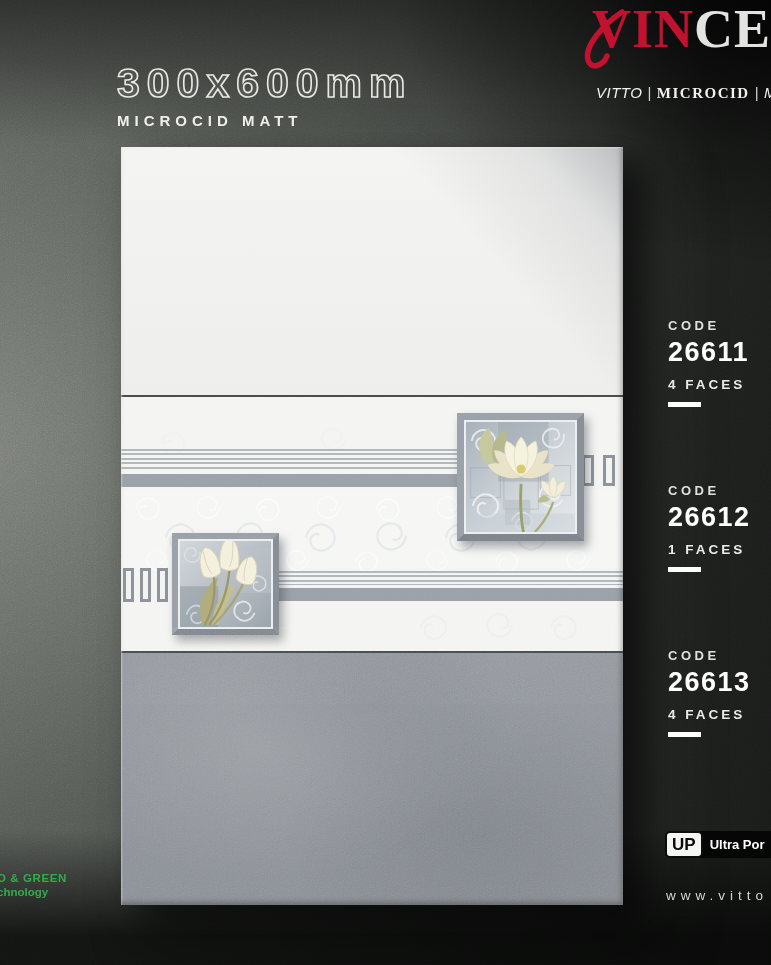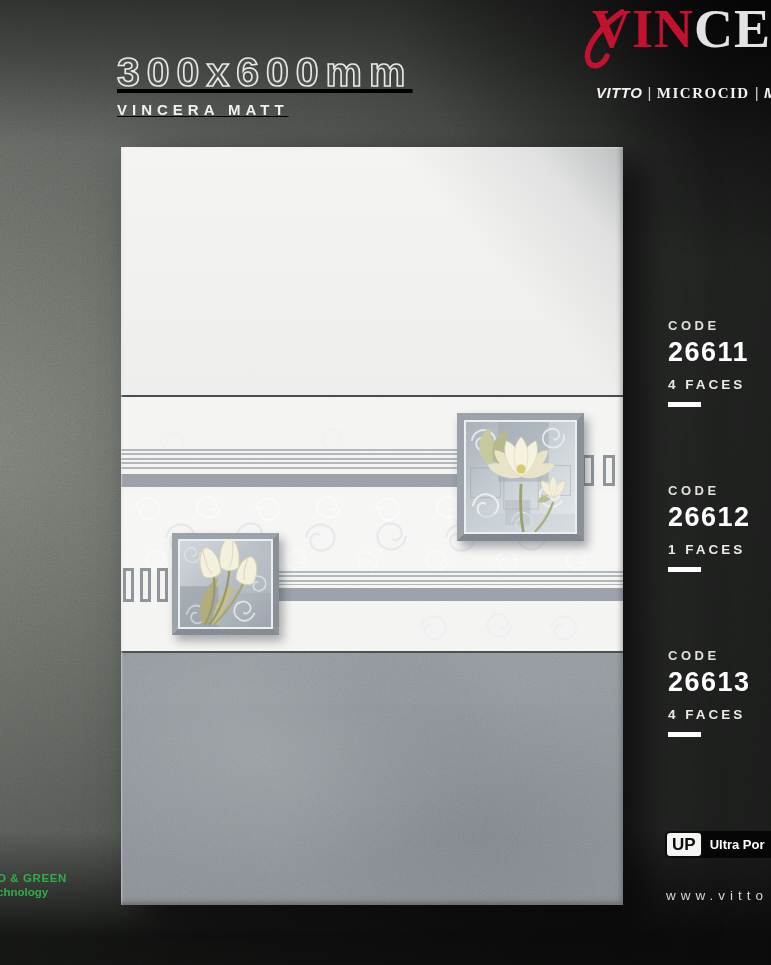--- a/index.html
+++ b/index.html
@@ -9,35 +9,35 @@
     background:
       radial-gradient(900px 620px at -6% 46%, rgba(152,156,148,0.55), rgba(152,156,148,0) 62%),
       radial-gradient(640px 460px at 102% -2%, rgba(0,0,0,0.88), rgba(0,0,0,0) 62%),
       linear-gradient(90deg, rgba(0,0,0,0) 78%, rgba(8,9,8,0.45) 92%),
       linear-gradient(180deg, rgba(8,9,8,0.55) 0%, rgba(8,9,8,0) 15%, rgba(8,9,8,0) 86%, rgba(4,5,4,0.82) 97%),
       linear-gradient(100deg, #5c605b 0%, #515550 38%, #3a3d3a 66%, #272927 100%);
   }
   .bg-grain{position:absolute;inset:0;width:771px;height:965px;mix-blend-mode:overlay;opacity:.55;pointer-events:none;}
 
   
-  .headline{position:absolute;left:117px;top:51px;text-decoration:underline;}
+  .headline{position:absolute;left:117px;top:62px;}
   .size-text{
     font-size:41px;font-weight:700;letter-spacing:7px;line-height:1.05;
     color:rgba(236,236,230,0.06);-webkit-text-stroke:1.6px #e9e9e3;
   }
   .finish-text{margin-top:7px;font-size:15px;letter-spacing:5px;color:#f2f2ee;font-weight:700;}
 
   
   .brand{position:absolute;left:592px;top:0px;white-space:nowrap;}
   .brand-text{font-family:"Liberation Serif",serif;font-size:54px;font-weight:700;letter-spacing:1px;line-height:1.1;}
   .brand-red{color:#c3122f;}
   .brand-light{color:#e3e3e1;}
   .logo-swoosh{position:absolute;left:-22px;top:8px;pointer-events:none;}
   .subbrands{position:absolute;left:596px;top:84px;color:#f1f1ef;font-size:15px;white-space:nowrap;letter-spacing:0.5px;}
-  .sb-bold{font-weight:700;font-style:italic;}
+  .sb-bold{font-weight:400;font-style:italic;}
   .sb-serif{font-family:"Liberation Serif",serif;font-weight:600;letter-spacing:1.5px;}
   .sb-sep{opacity:.85;padding:0 5px;font-weight:400;}
 
   
   .panel{position:absolute;left:121px;top:147px;width:502px;height:758px;background:#f2f2f0;
     box-shadow:20px 14px 30px rgba(0,0,0,0.55), 34px 30px 60px rgba(0,0,0,0.35);}
   .panel::after{content:"";position:absolute;inset:0;pointer-events:none;
     box-shadow:inset -2px -3px 5px rgba(40,42,45,0.35), inset 1px 1px 2px rgba(255,255,255,0.5);}
   .sec-top{position:absolute;top:0;left:0;right:0;height:248px;
     background:
@@ -99,21 +99,21 @@
   <svg class="bg-grain" xmlns="http://www.w3.org/2000/svg">
     <filter id="grainBG">
         <feTurbulence type="fractalNoise" baseFrequency="0.9" numOctaves="2" stitchTiles="stitch"></feTurbulence>
         <feColorMatrix type="saturate" values="0"></feColorMatrix>
       </filter>
     <rect width="771" height="965" filter="url(#grainBG)" opacity="0.5"></rect>
   </svg>
 
   <div class="headline">
     <div class="size-text">300x600mm</div>
-    <div class="finish-text">VINCERA MATT</div>
+    <div class="finish-text">MICROCID MATT</div>
   </div>
 
   <div class="brand">
     <svg class="logo-swoosh" width="70" height="70" xmlns="http://www.w3.org/2000/svg">
       <path d="M52,4 C34,16 14,38 18,52 C21,62 33,58 37,48" fill="none" stroke="#c3122f" stroke-width="5.5" stroke-linecap="round"></path>
     </svg>
     <span class="brand-text">
       <span class="brand-red">VIN</span><span class="brand-light">CE</span>
     </span>
   </div>

